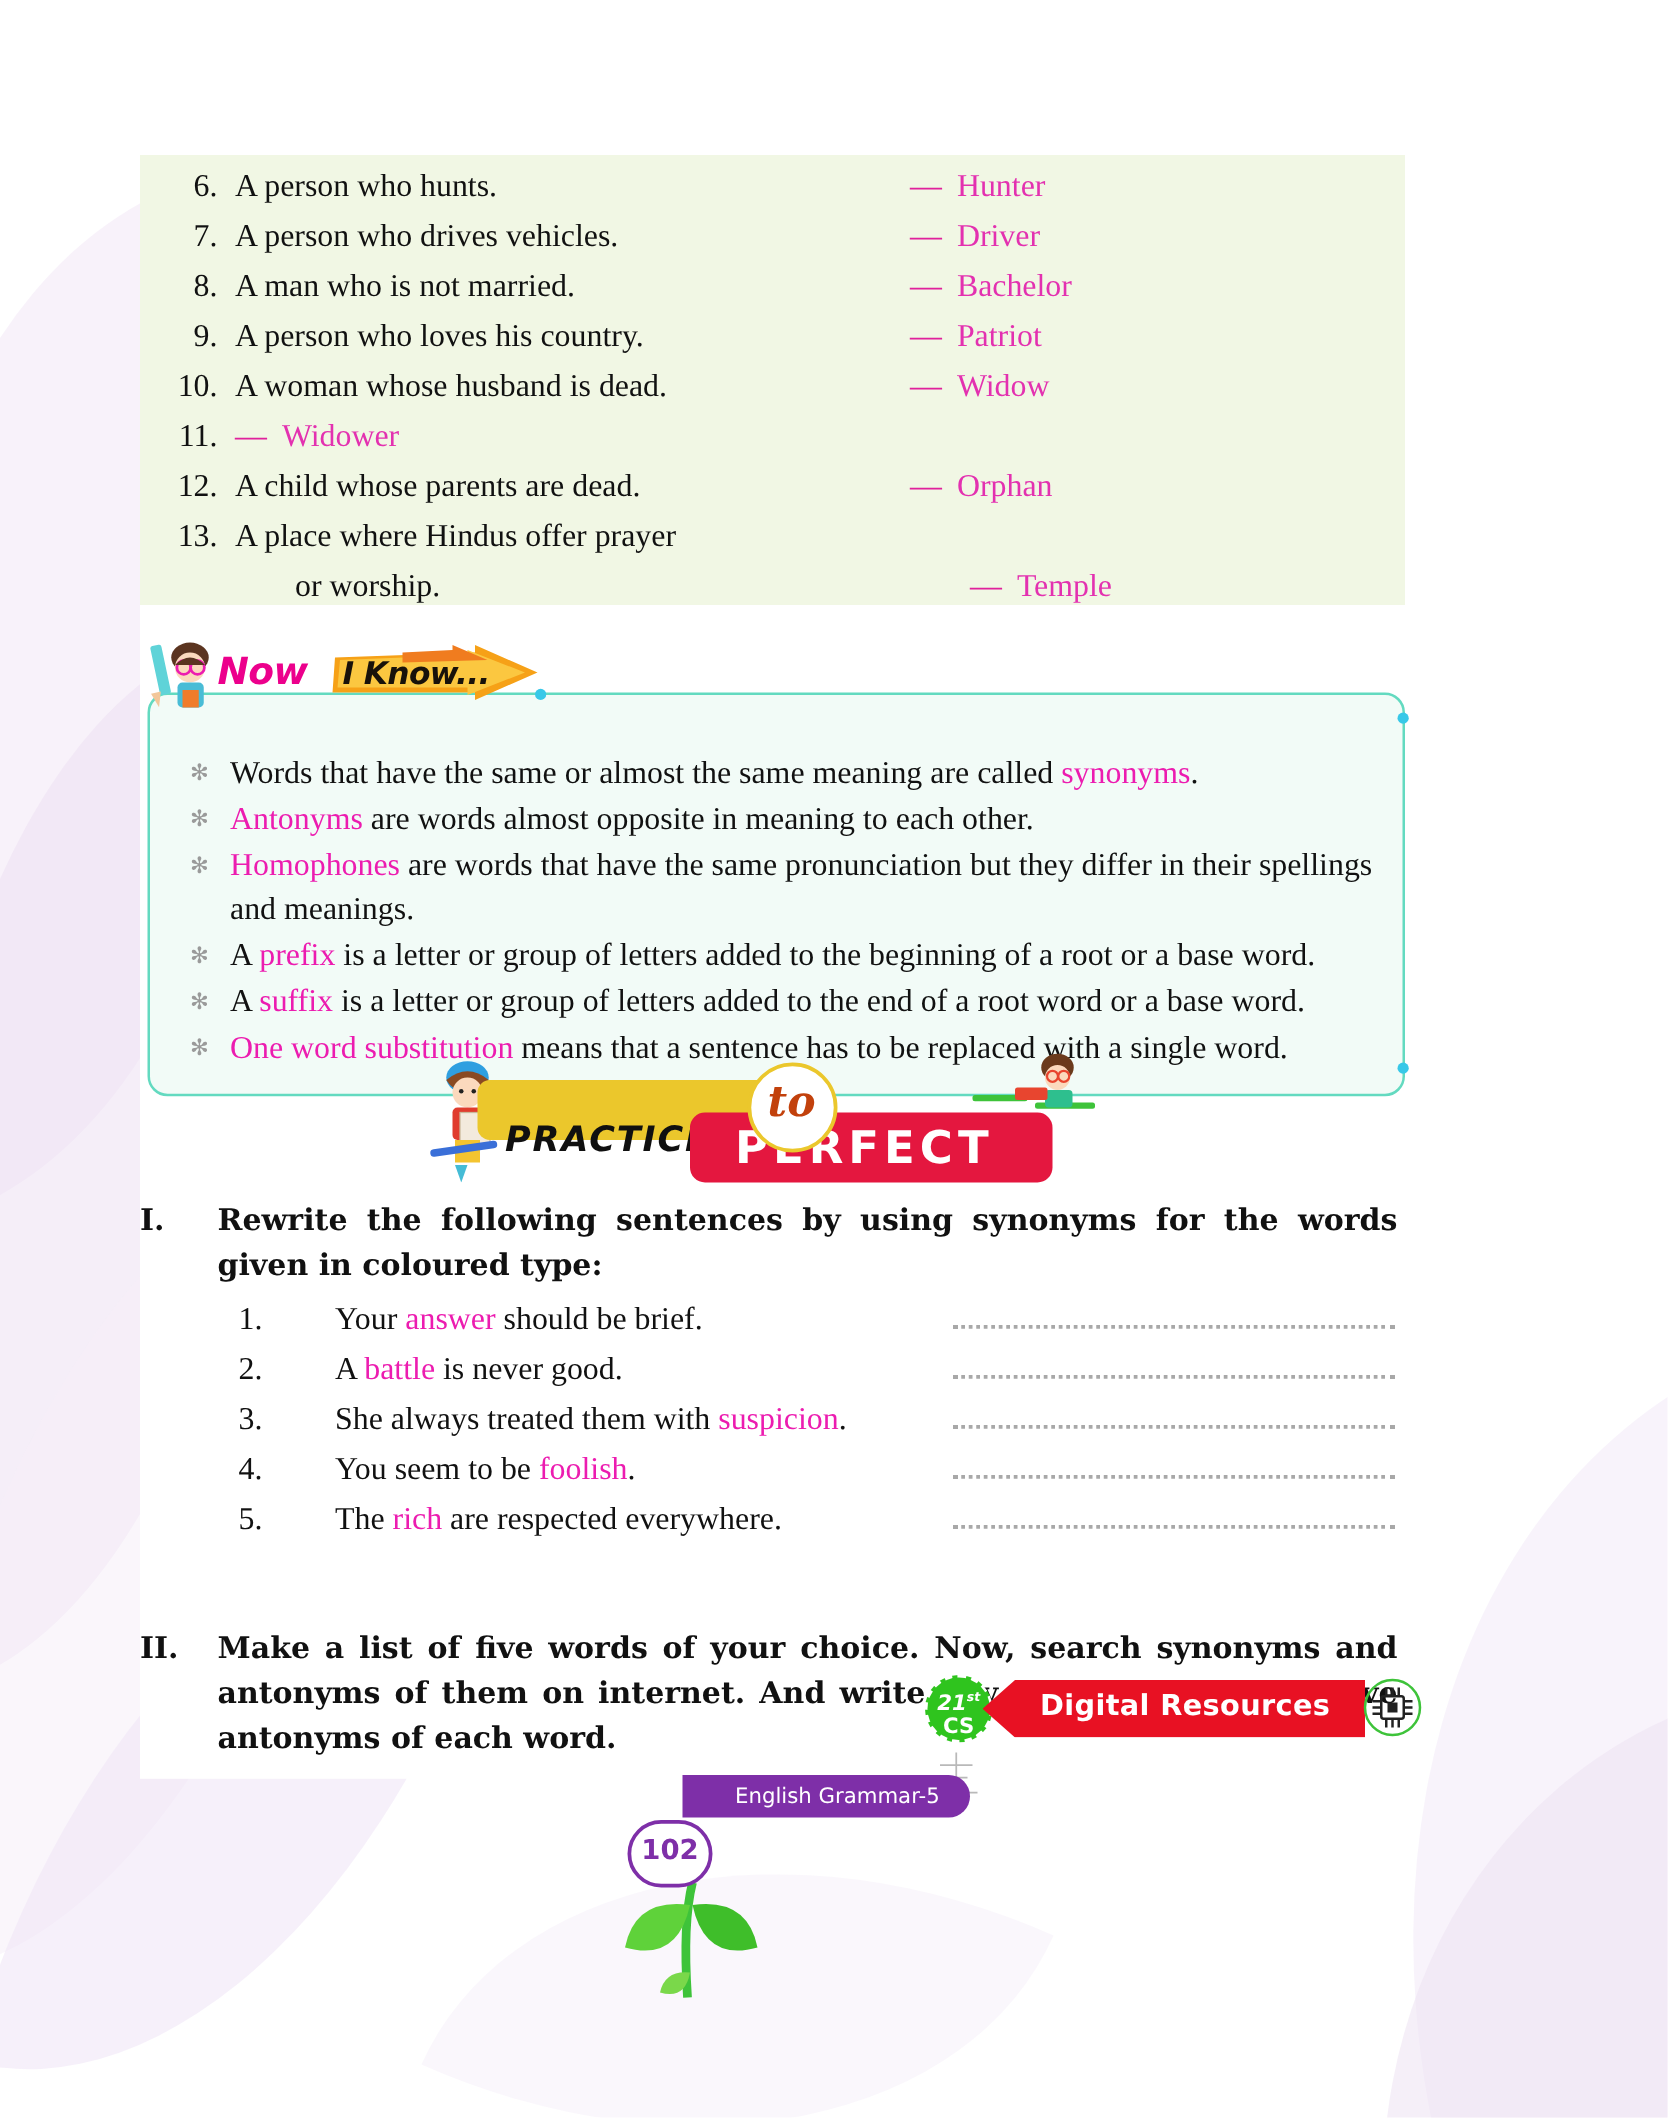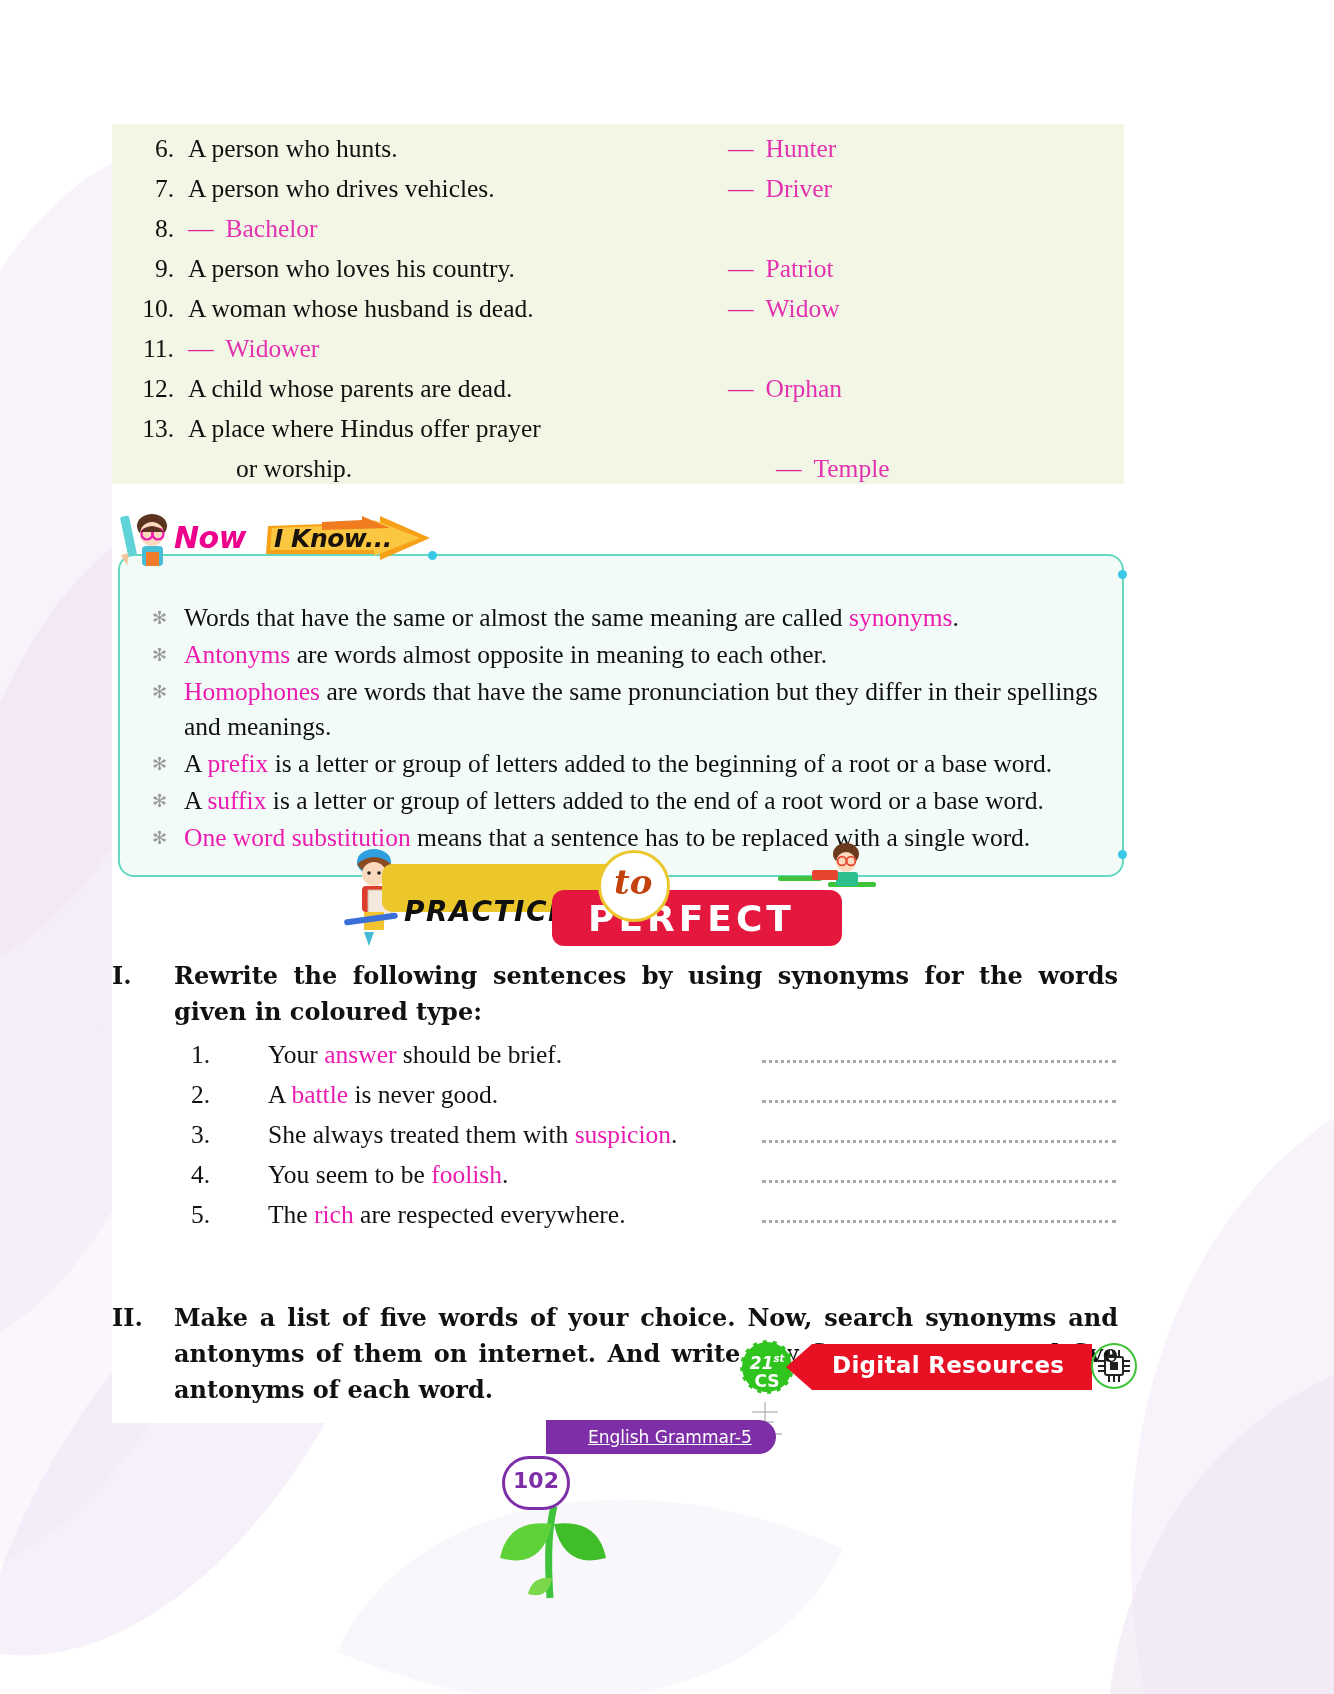--- a/index.html
+++ b/index.html
@@ -425,21 +425,20 @@
     background: #7e2fa8;
     border-radius: 0 18px 18px 0;
   }
   .foot-tab-label {
     position: absolute;
     left: 158px;
     top: 29px;
     font-family: "DejaVu Sans", sans-serif;
     font-size: 17px;
     color: #ffffff;
-    text-decoration: underline;
   }
   .foot-deco {
     position: absolute;
     left: 300px;
     top: 0px;
     width: 70px;
     height: 40px;
   }
 </style>
 </head>
@@ -470,20 +469,21 @@
       <div class="owc-row">
         <span class="owc-num">7.</span>
         <span class="owc-def">A person who drives vehicles.</span>
         <span class="owc-ans">
           <span class="owc-dash">—</span>
           <span class="owc-word">Driver</span>
         </span>
       </div>
       <div class="owc-row">
         <span class="owc-num">8.</span>
+        <span class="owc-def">A man who is not married.</span>
         <span class="owc-ans">
           <span class="owc-dash">—</span>
           <span class="owc-word">Bachelor</span>
         </span>
       </div>
       <div class="owc-row">
         <span class="owc-num">9.</span>
         <span class="owc-def">A person who loves his country.</span>
         <span class="owc-ans">
           <span class="owc-dash">—</span>

